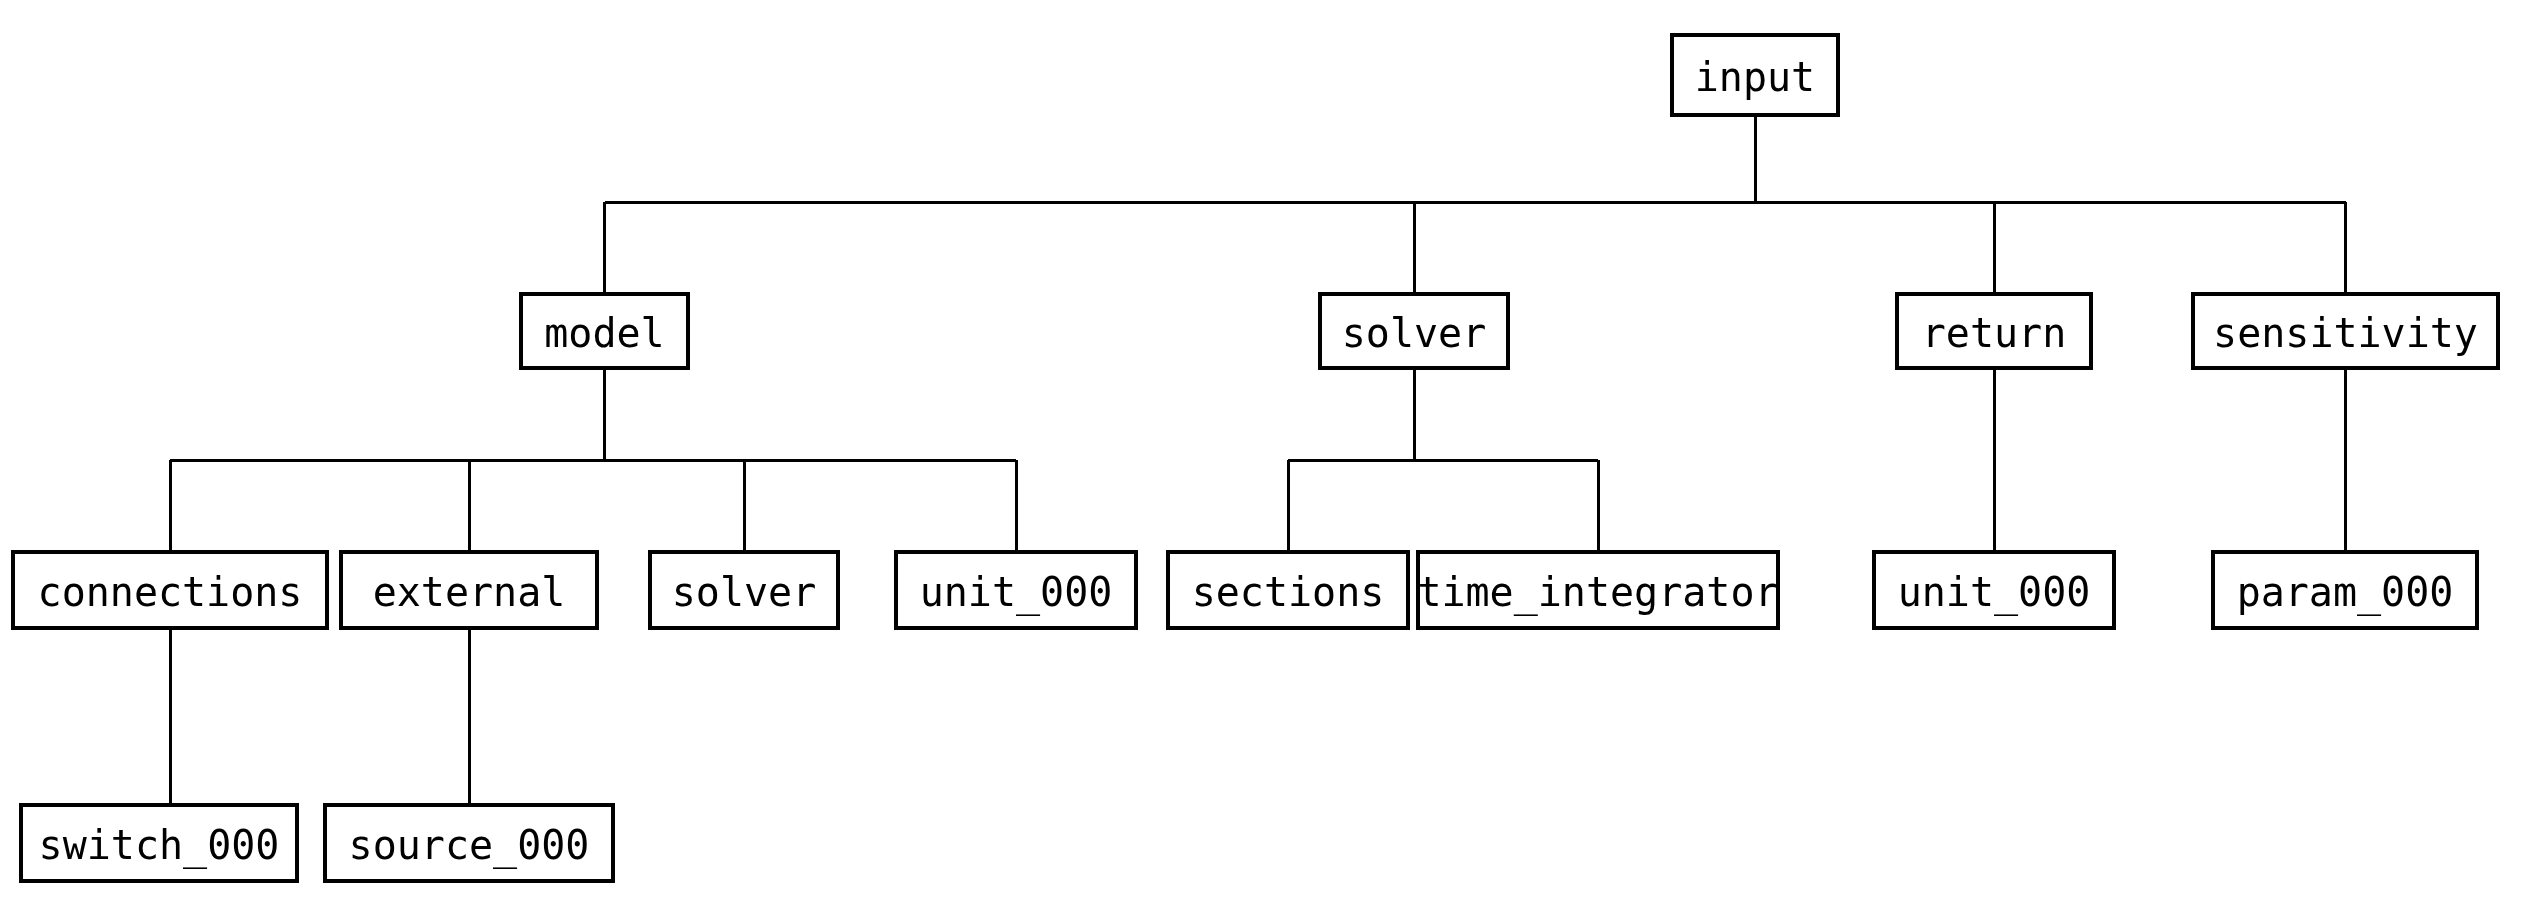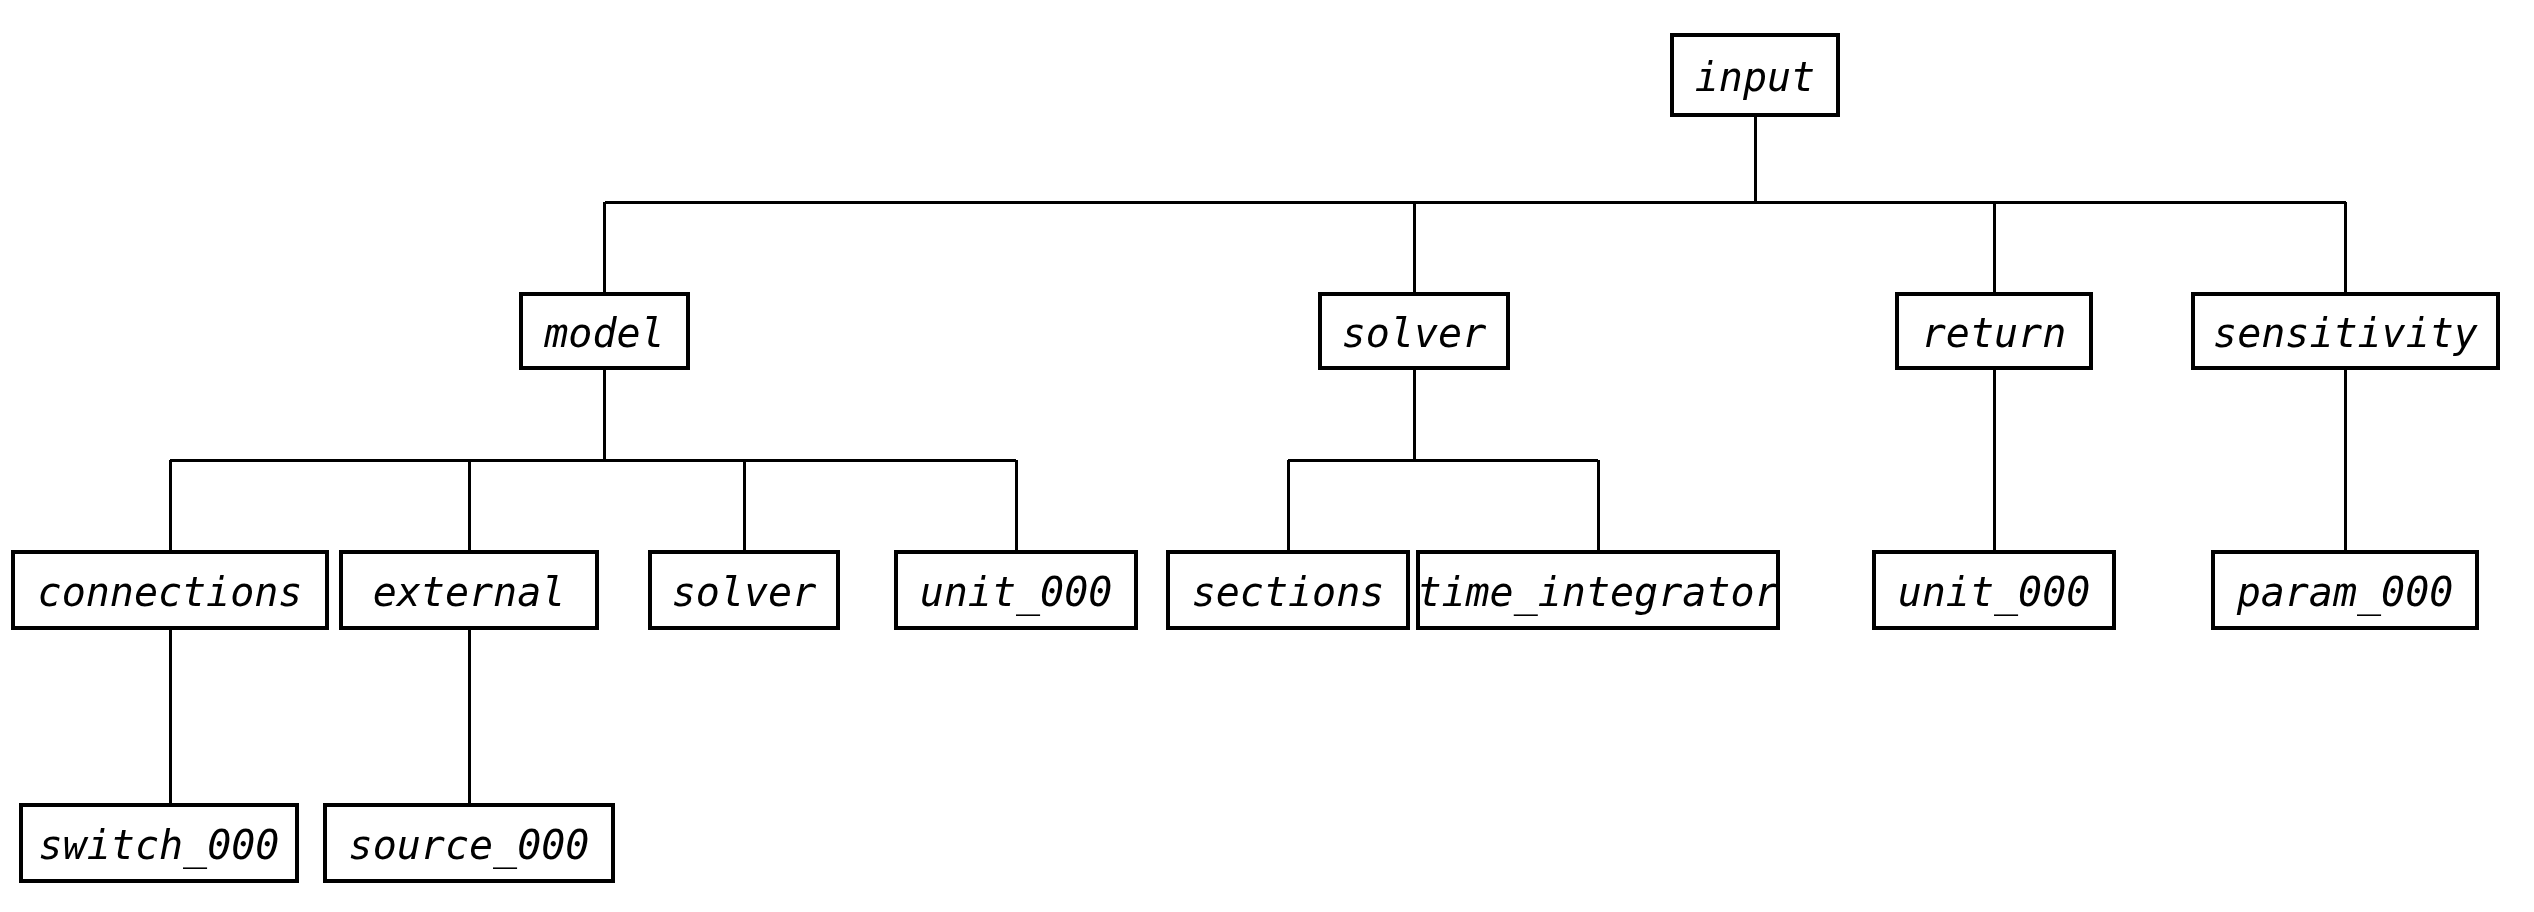--- a/index.html
+++ b/index.html
@@ -7,21 +7,20 @@
     padding: 0;
     background: #ffffff;
   }
   #diagram-root {
     position: relative;
     width: 2530px;
     height: 912px;
     background: #ffffff;
     font-family: "DejaVu Sans Mono", monospace;
     overflow: hidden;
-    font-style: italic;
   }
   svg.tree-canvas {
     position: absolute;
     left: 0;
     top: 0;
     width: 2534px;
     height: 912px;
     display: block;
   }
   .edge-line {

